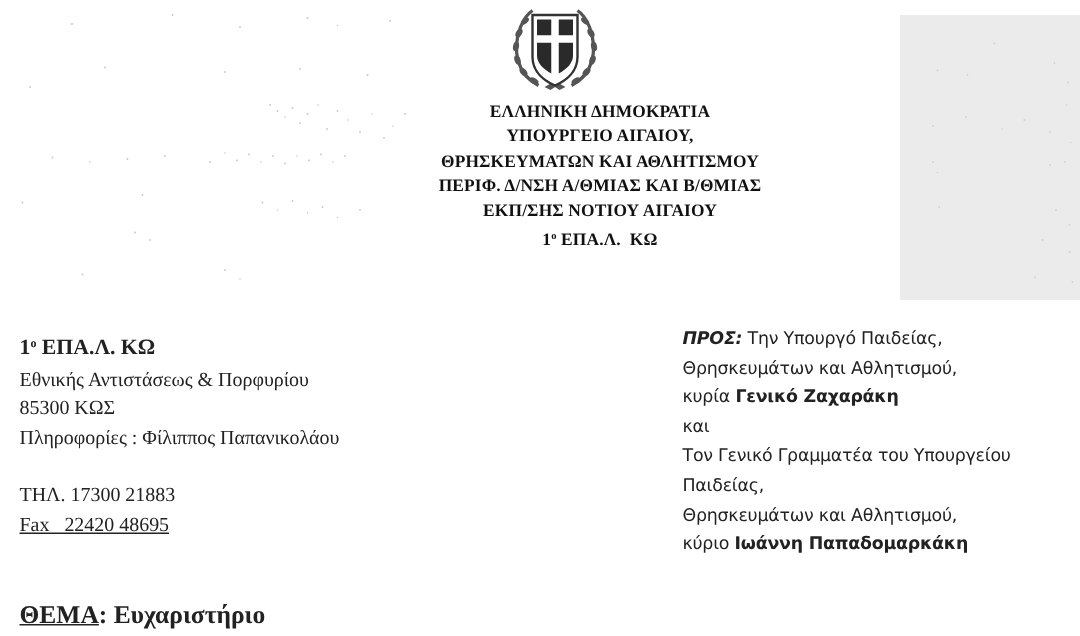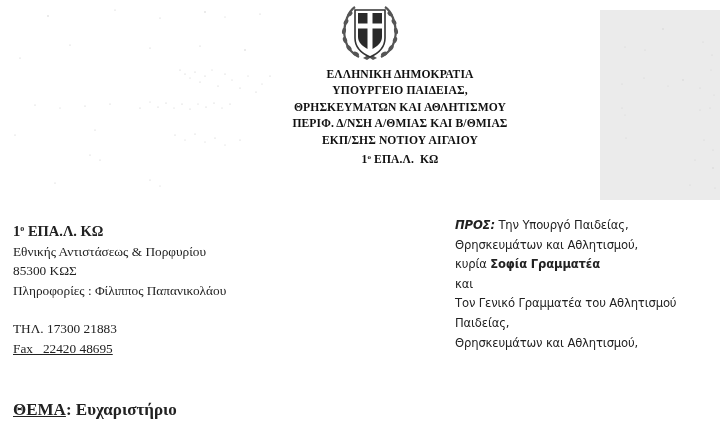--- a/index.html
+++ b/index.html
@@ -207,40 +207,41 @@
       <rect x="19" y="11" width="9.5" height="10.5"></rect>
       <rect x="33.5" y="11" width="9.5" height="10.5"></rect>
       <path d="M19 26.5 H28.5 V47 C23 44 19 40 19 35 Z"></path>
       <path d="M33.5 26.5 H43 V35 C43 40 39 44 33.5 47 Z"></path>
     </g>
   </svg>
 </div>
 
 <div class="header-block">
   <div>ΕΛΛΗΝΙΚΗ ΔΗΜΟΚΡΑΤΙΑ</div>
-  <div>ΥΠΟΥΡΓΕΙΟ ΠΑΙΔΕΙΑΣ,</div>
+  <div>ΥΠΟΥΡΓΕΙΟ ΑΙΓΑΙΟΥ,</div>
   <div>ΘΡΗΣΚΕΥΜΑΤΩΝ ΚΑΙ ΑΘΛΗΤΙΣΜΟΥ</div>
   <div>ΠΕΡΙΦ. Δ/ΝΣΗ Α/ΘΜΙΑΣ ΚΑΙ Β/ΘΜΙΑΣ</div>
   <div>ΕΚΠ/ΣΗΣ ΝΟΤΙΟΥ ΑΙΓΑΙΟΥ</div>
   <div><span>1</span><sup>ο</sup> <span style="white-space:pre;">ΕΠΑ.Λ.  ΚΩ</span></div>
 </div>
 
 <div class="sender">
   <div class="name"><span>1</span><sup>ο</sup> <span>ΕΠΑ.Λ. ΚΩ</span></div>
   <div>Εθνικής Αντιστάσεως &amp; Πορφυρίου</div>
   <div>85300 ΚΩΣ</div>
   <div>Πληροφορίες : Φίλιππος Παπανικολάου</div>
   <div class="gap"></div>
   <div>ΤΗΛ. 17300 21883</div>
   <div style="white-space:pre;text-decoration:underline;">Fax   22420 48695</div>
 </div>
 
 <div class="recipient">
   <div><span class="pros">ΠΡΟΣ:</span><span style="white-space:pre;"> Την Υπουργό Παιδείας,</span></div>
   <div>Θρησκευμάτων και Αθλητισμού,</div>
-  <div><span style="white-space:pre;">κυρία </span><b>Σοφία Γραμματέα</b></div>
+  <div><span style="white-space:pre;">κυρία </span><b>Γενικό Ζαχαράκη</b></div>
   <div>και</div>
-  <div>Τον Γενικό Γραμματέα του Αθλητισμού</div>
+  <div>Τον Γενικό Γραμματέα του Υπουργείου</div>
   <div>Παιδείας,</div>
   <div>Θρησκευμάτων και Αθλητισμού,</div>
+  <div><span style="white-space:pre;">κύριο </span><b>Ιωάννη Παπαδομαρκάκη</b></div>
 </div>
 
 <div class="subject"><span class="label">ΘΕΜΑ</span><span style="white-space:pre;">: </span><span>Ευχαριστήριο</span></div>
 
 </body></html>

